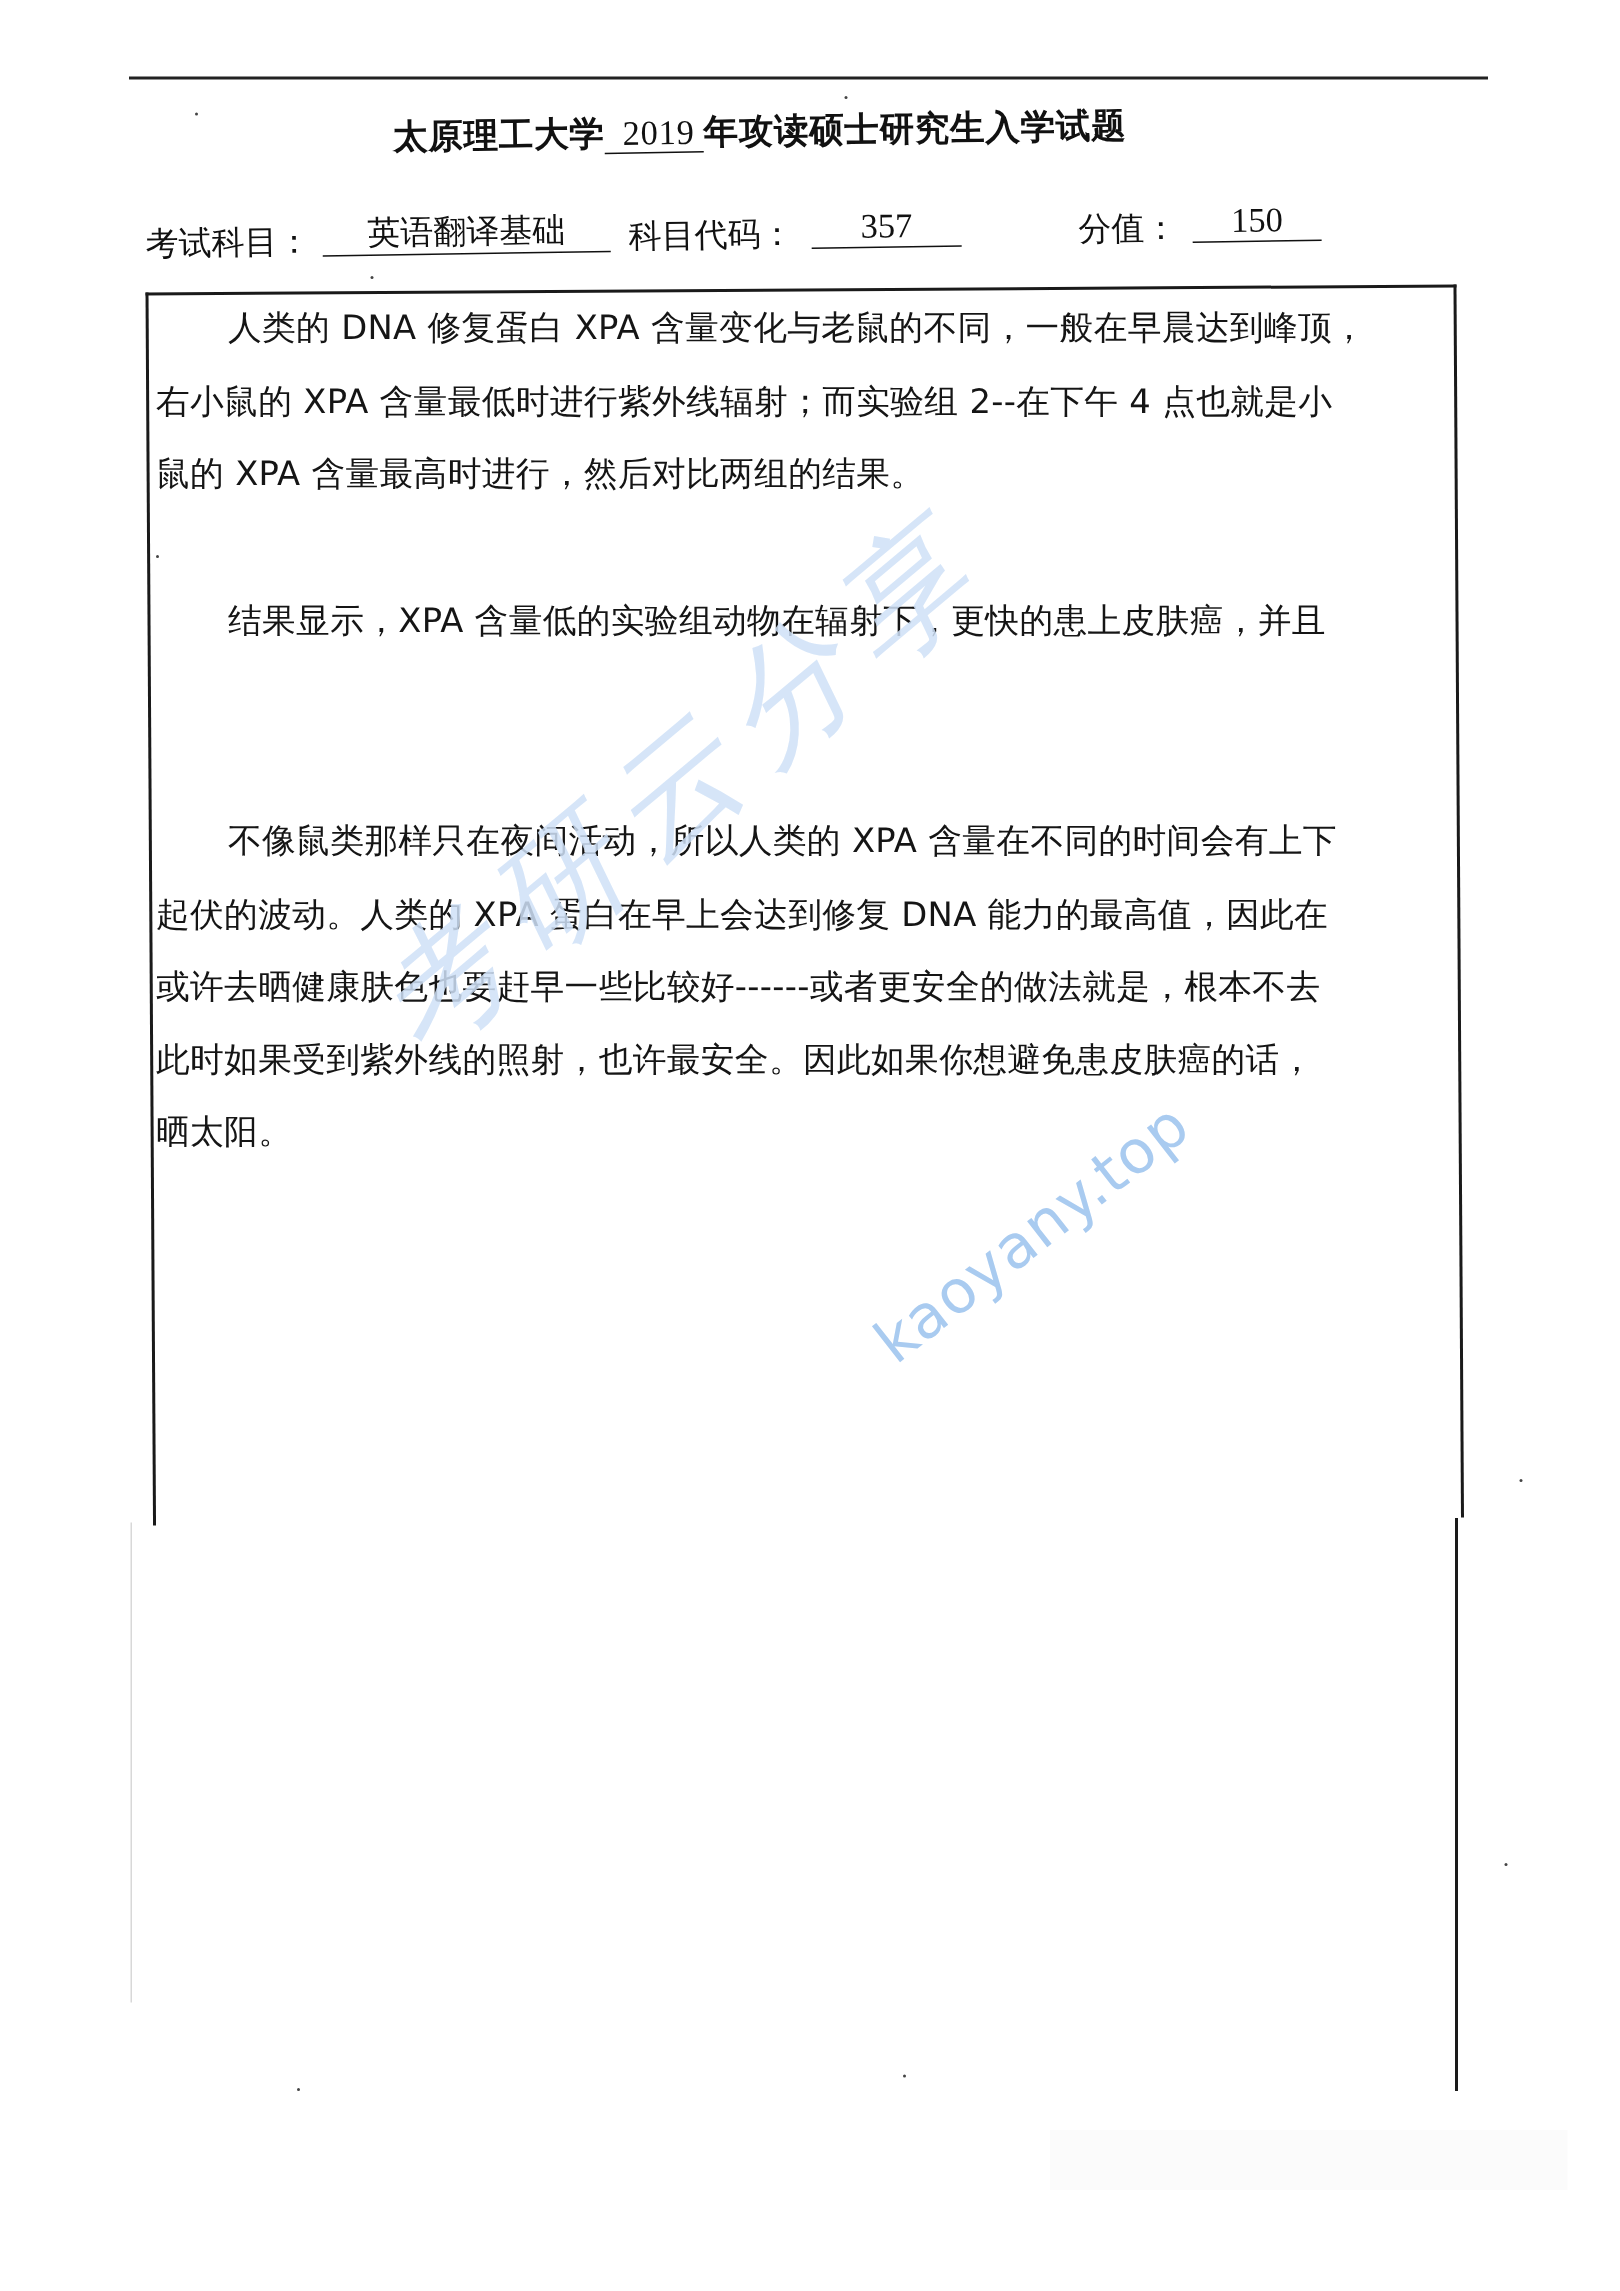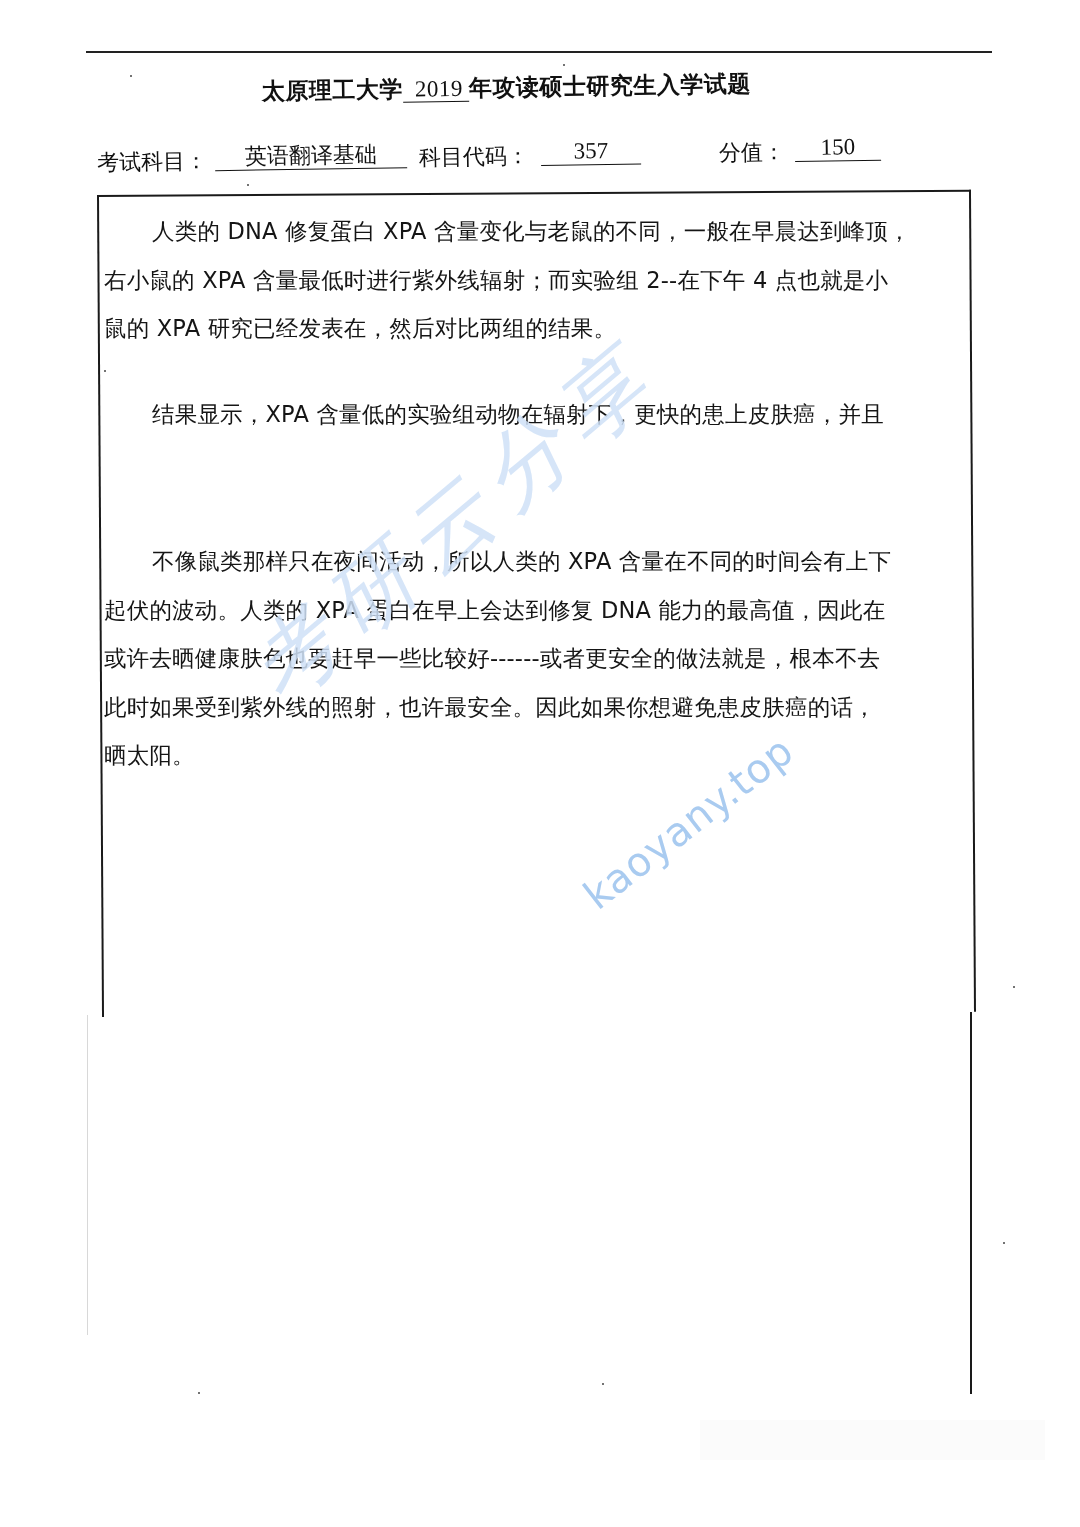--- a/index.html
+++ b/index.html
@@ -124,21 +124,21 @@
       letter-spacing: 0.2px;
     }
     .para-block .line {
       display: block;
       white-space: nowrap;
       height: 48.6px;
     }
     .para-block .line.first {
       padding-left: 48px;
     }
-    .para-1 { top: 193px; margin-top: 12px; }
+    .para-1 { top: 193px; }
     .para-2 { top: 388px; }
     .para-3 { top: 535px; }
     
     .watermark-cn {
       position: absolute;
       left: 300px;
       top: 610px;
       font-size: 86px;
       color: #cfe1f7;
       font-family: "DejaVu Serif", "Liberation Serif", serif;
@@ -200,21 +200,21 @@
     <span class="val num" style="left:698px; width:86px;">150</span>
   </div>
 
   <div class="content-box"></div>
   <div class="right-border-ext"></div>
   <div class="left-border-faint"></div>
 
   <div class="para-block para-1">
     <span class="line first">人类的 DNA 修复蛋白 XPA 含量变化与老鼠的不同，一般在早晨达到峰顶，</span>
     <span class="line">右小鼠的 XPA 含量最低时进行紫外线辐射；而实验组 2--在下午 4 点也就是小</span>
-    <span class="line">鼠的 XPA 研究已经发表在，然后对比两组的结果。</span>
+    <span class="line">鼠的 XPA 含量最高时进行，然后对比两组的结果。</span>
   </div>
 
   <div class="para-block para-2">
     <span class="line first">结果显示，XPA 含量低的实验组动物在辐射下，更快的患上皮肤癌，并且</span>
   </div>
 
   <div class="para-block para-3">
     <span class="line first">不像鼠类那样只在夜间活动，所以人类的 XPA 含量在不同的时间会有上下</span>
     <span class="line">起伏的波动。人类的 XPA 蛋白在早上会达到修复 DNA 能力的最高值，因此在</span>
     <span class="line">或许去晒健康肤色也要赶早一些比较好------或者更安全的做法就是，根本不去</span>

